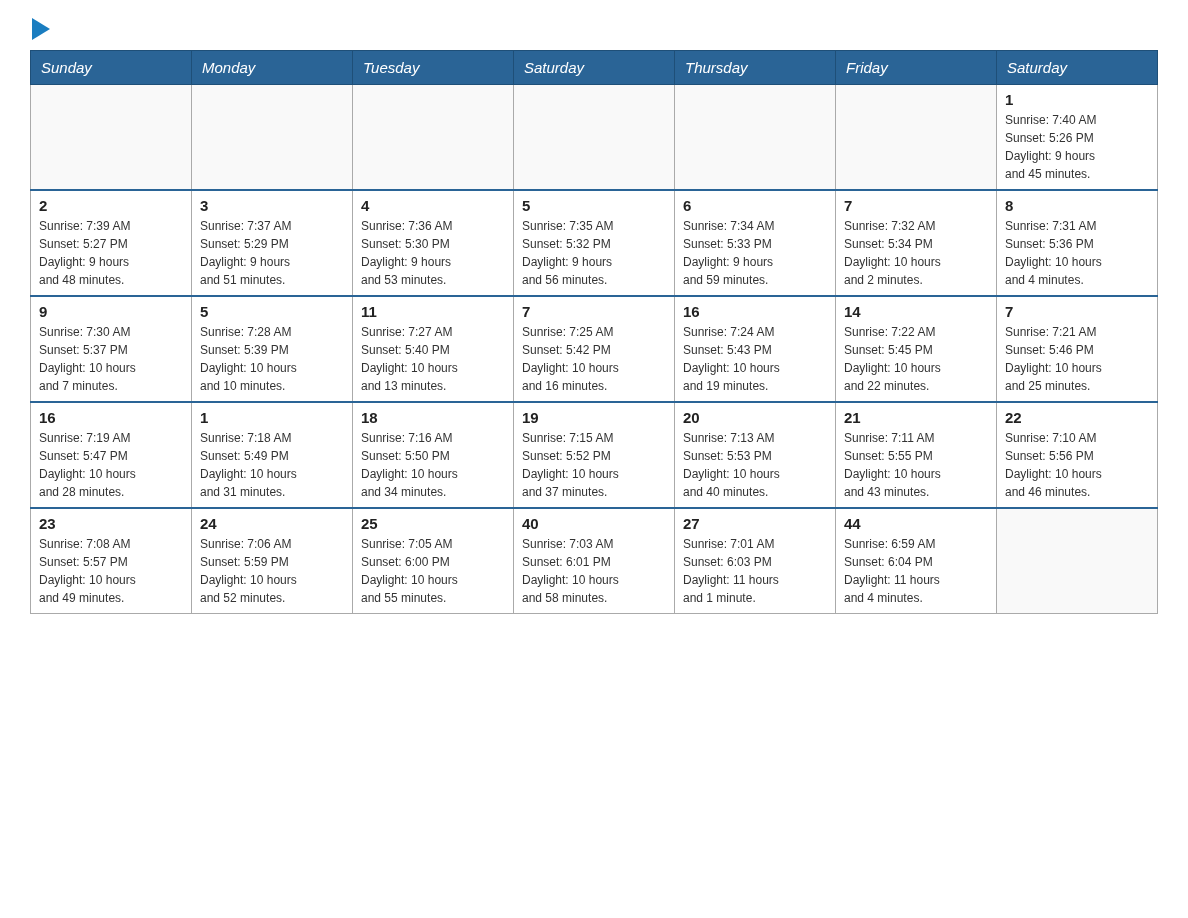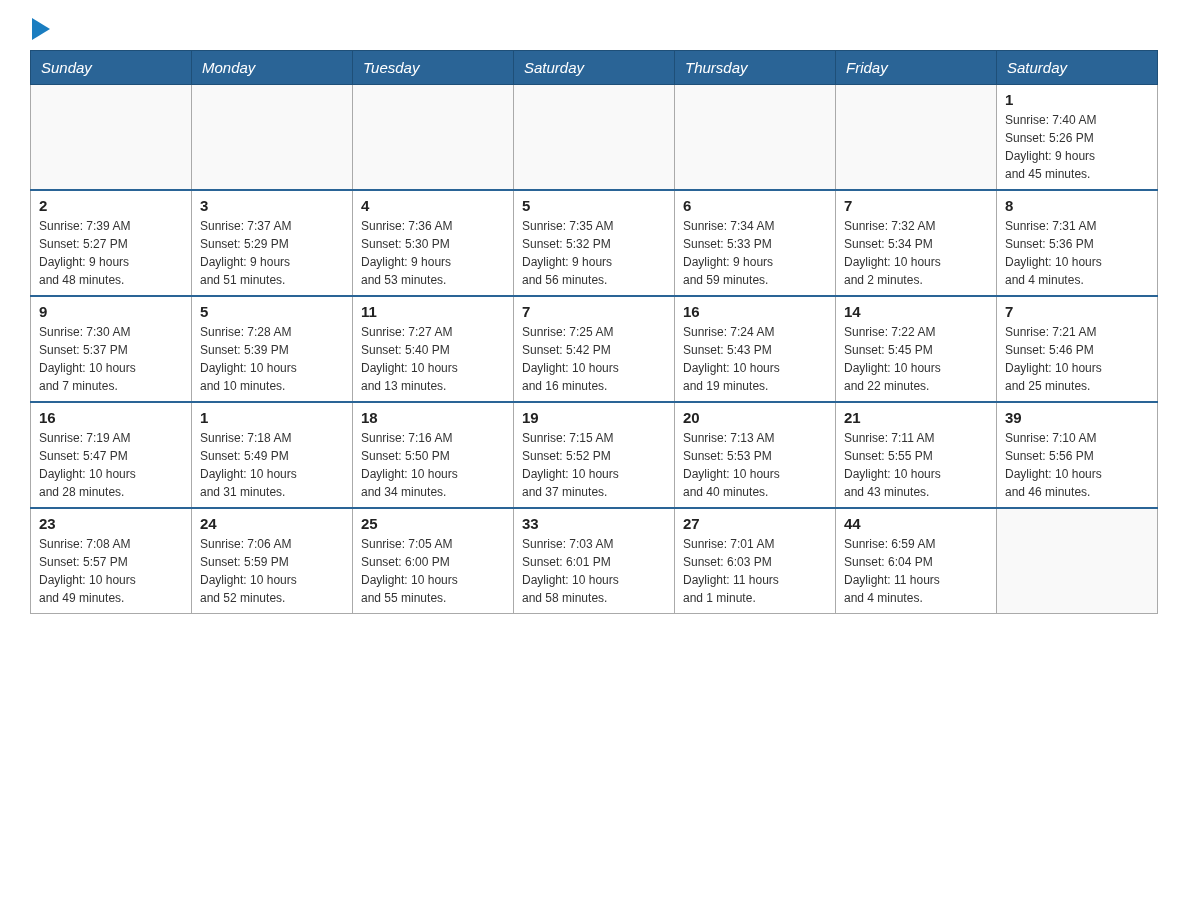--- a/index.html
+++ b/index.html
@@ -203,39 +203,39 @@
         </td>
         <td>
           <span class="day-number">20</span>
           <div class="day-info">Sunrise: 7:13 AM<br>Sunset: 5:53 PM<br>Daylight: 10 hours<br>and 40 minutes.</div>
         </td>
         <td>
           <span class="day-number">21</span>
           <div class="day-info">Sunrise: 7:11 AM<br>Sunset: 5:55 PM<br>Daylight: 10 hours<br>and 43 minutes.</div>
         </td>
         <td>
-          <span class="day-number">39</span>
+          <span class="day-number">22</span>
           <div class="day-info">Sunrise: 7:10 AM<br>Sunset: 5:56 PM<br>Daylight: 10 hours<br>and 46 minutes.</div>
         </td>
       </tr>
       <tr class="row-top">
         <td>
           <span class="day-number">23</span>
           <div class="day-info">Sunrise: 7:08 AM<br>Sunset: 5:57 PM<br>Daylight: 10 hours<br>and 49 minutes.</div>
         </td>
         <td>
           <span class="day-number">24</span>
           <div class="day-info">Sunrise: 7:06 AM<br>Sunset: 5:59 PM<br>Daylight: 10 hours<br>and 52 minutes.</div>
         </td>
         <td>
           <span class="day-number">25</span>
           <div class="day-info">Sunrise: 7:05 AM<br>Sunset: 6:00 PM<br>Daylight: 10 hours<br>and 55 minutes.</div>
         </td>
         <td>
-          <span class="day-number">33</span>
+          <span class="day-number">40</span>
           <div class="day-info">Sunrise: 7:03 AM<br>Sunset: 6:01 PM<br>Daylight: 10 hours<br>and 58 minutes.</div>
         </td>
         <td>
           <span class="day-number">27</span>
           <div class="day-info">Sunrise: 7:01 AM<br>Sunset: 6:03 PM<br>Daylight: 11 hours<br>and 1 minute.</div>
         </td>
         <td>
           <span class="day-number">44</span>
           <div class="day-info">Sunrise: 6:59 AM<br>Sunset: 6:04 PM<br>Daylight: 11 hours<br>and 4 minutes.</div>
         </td>

